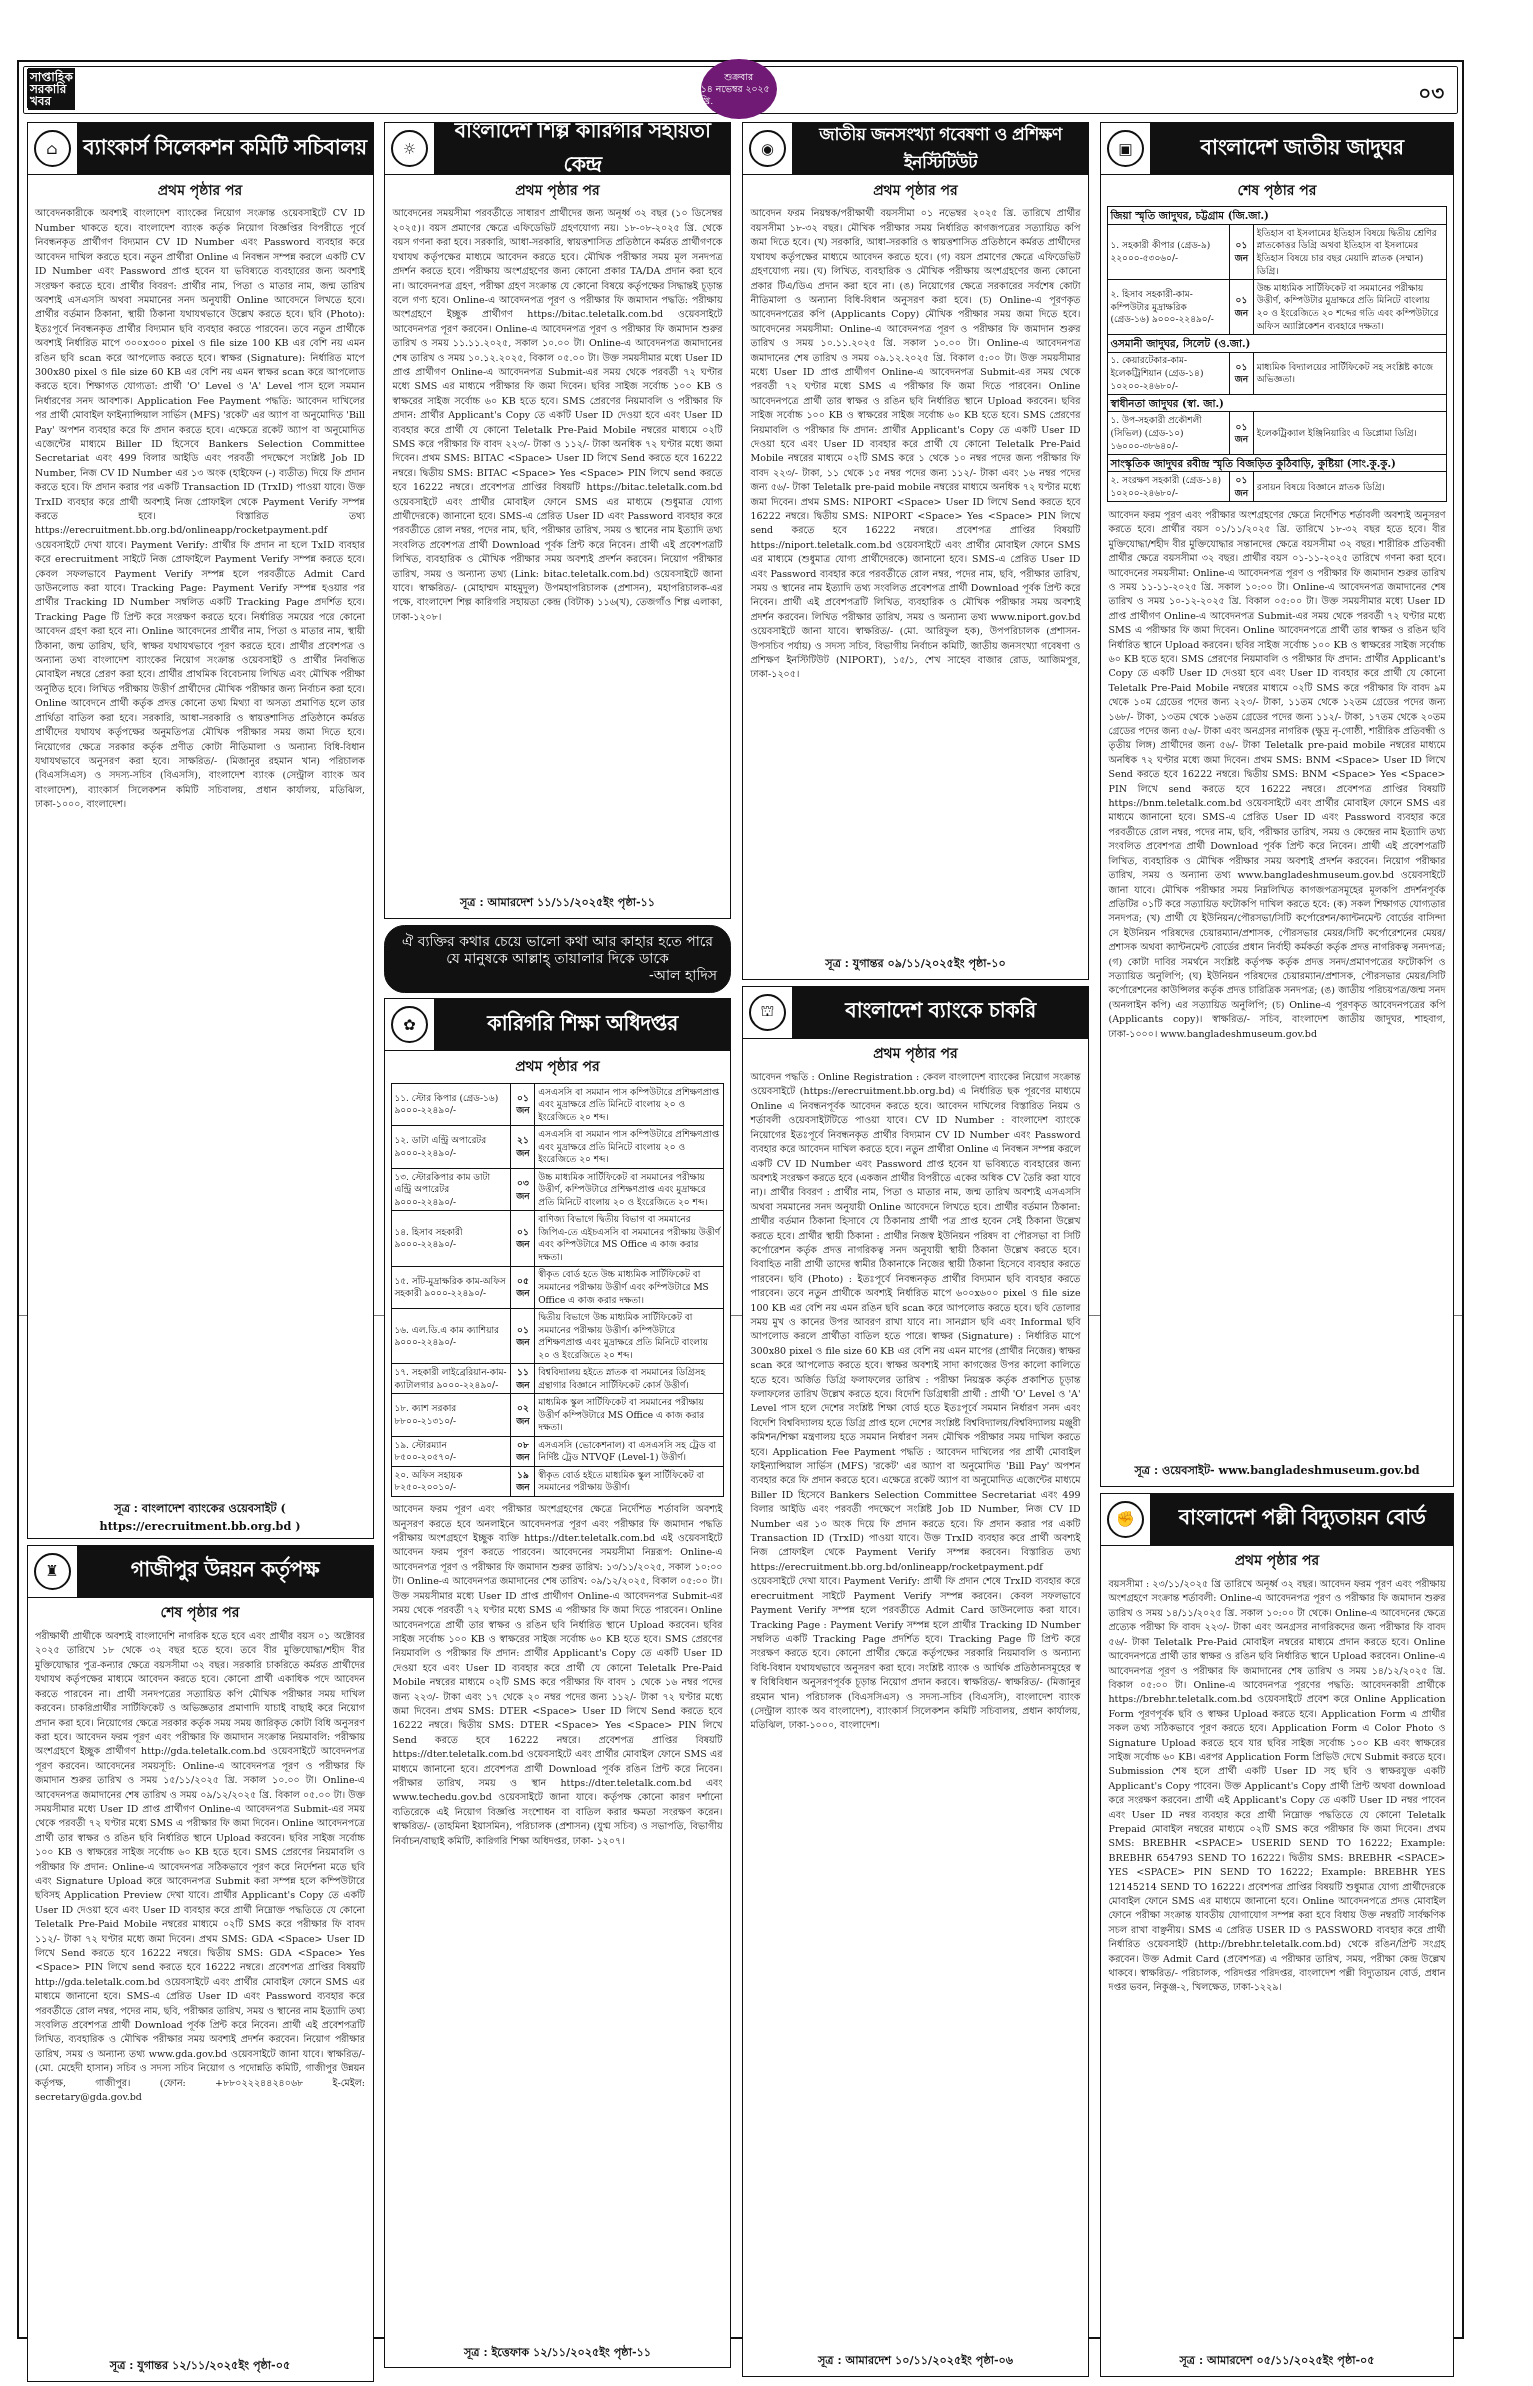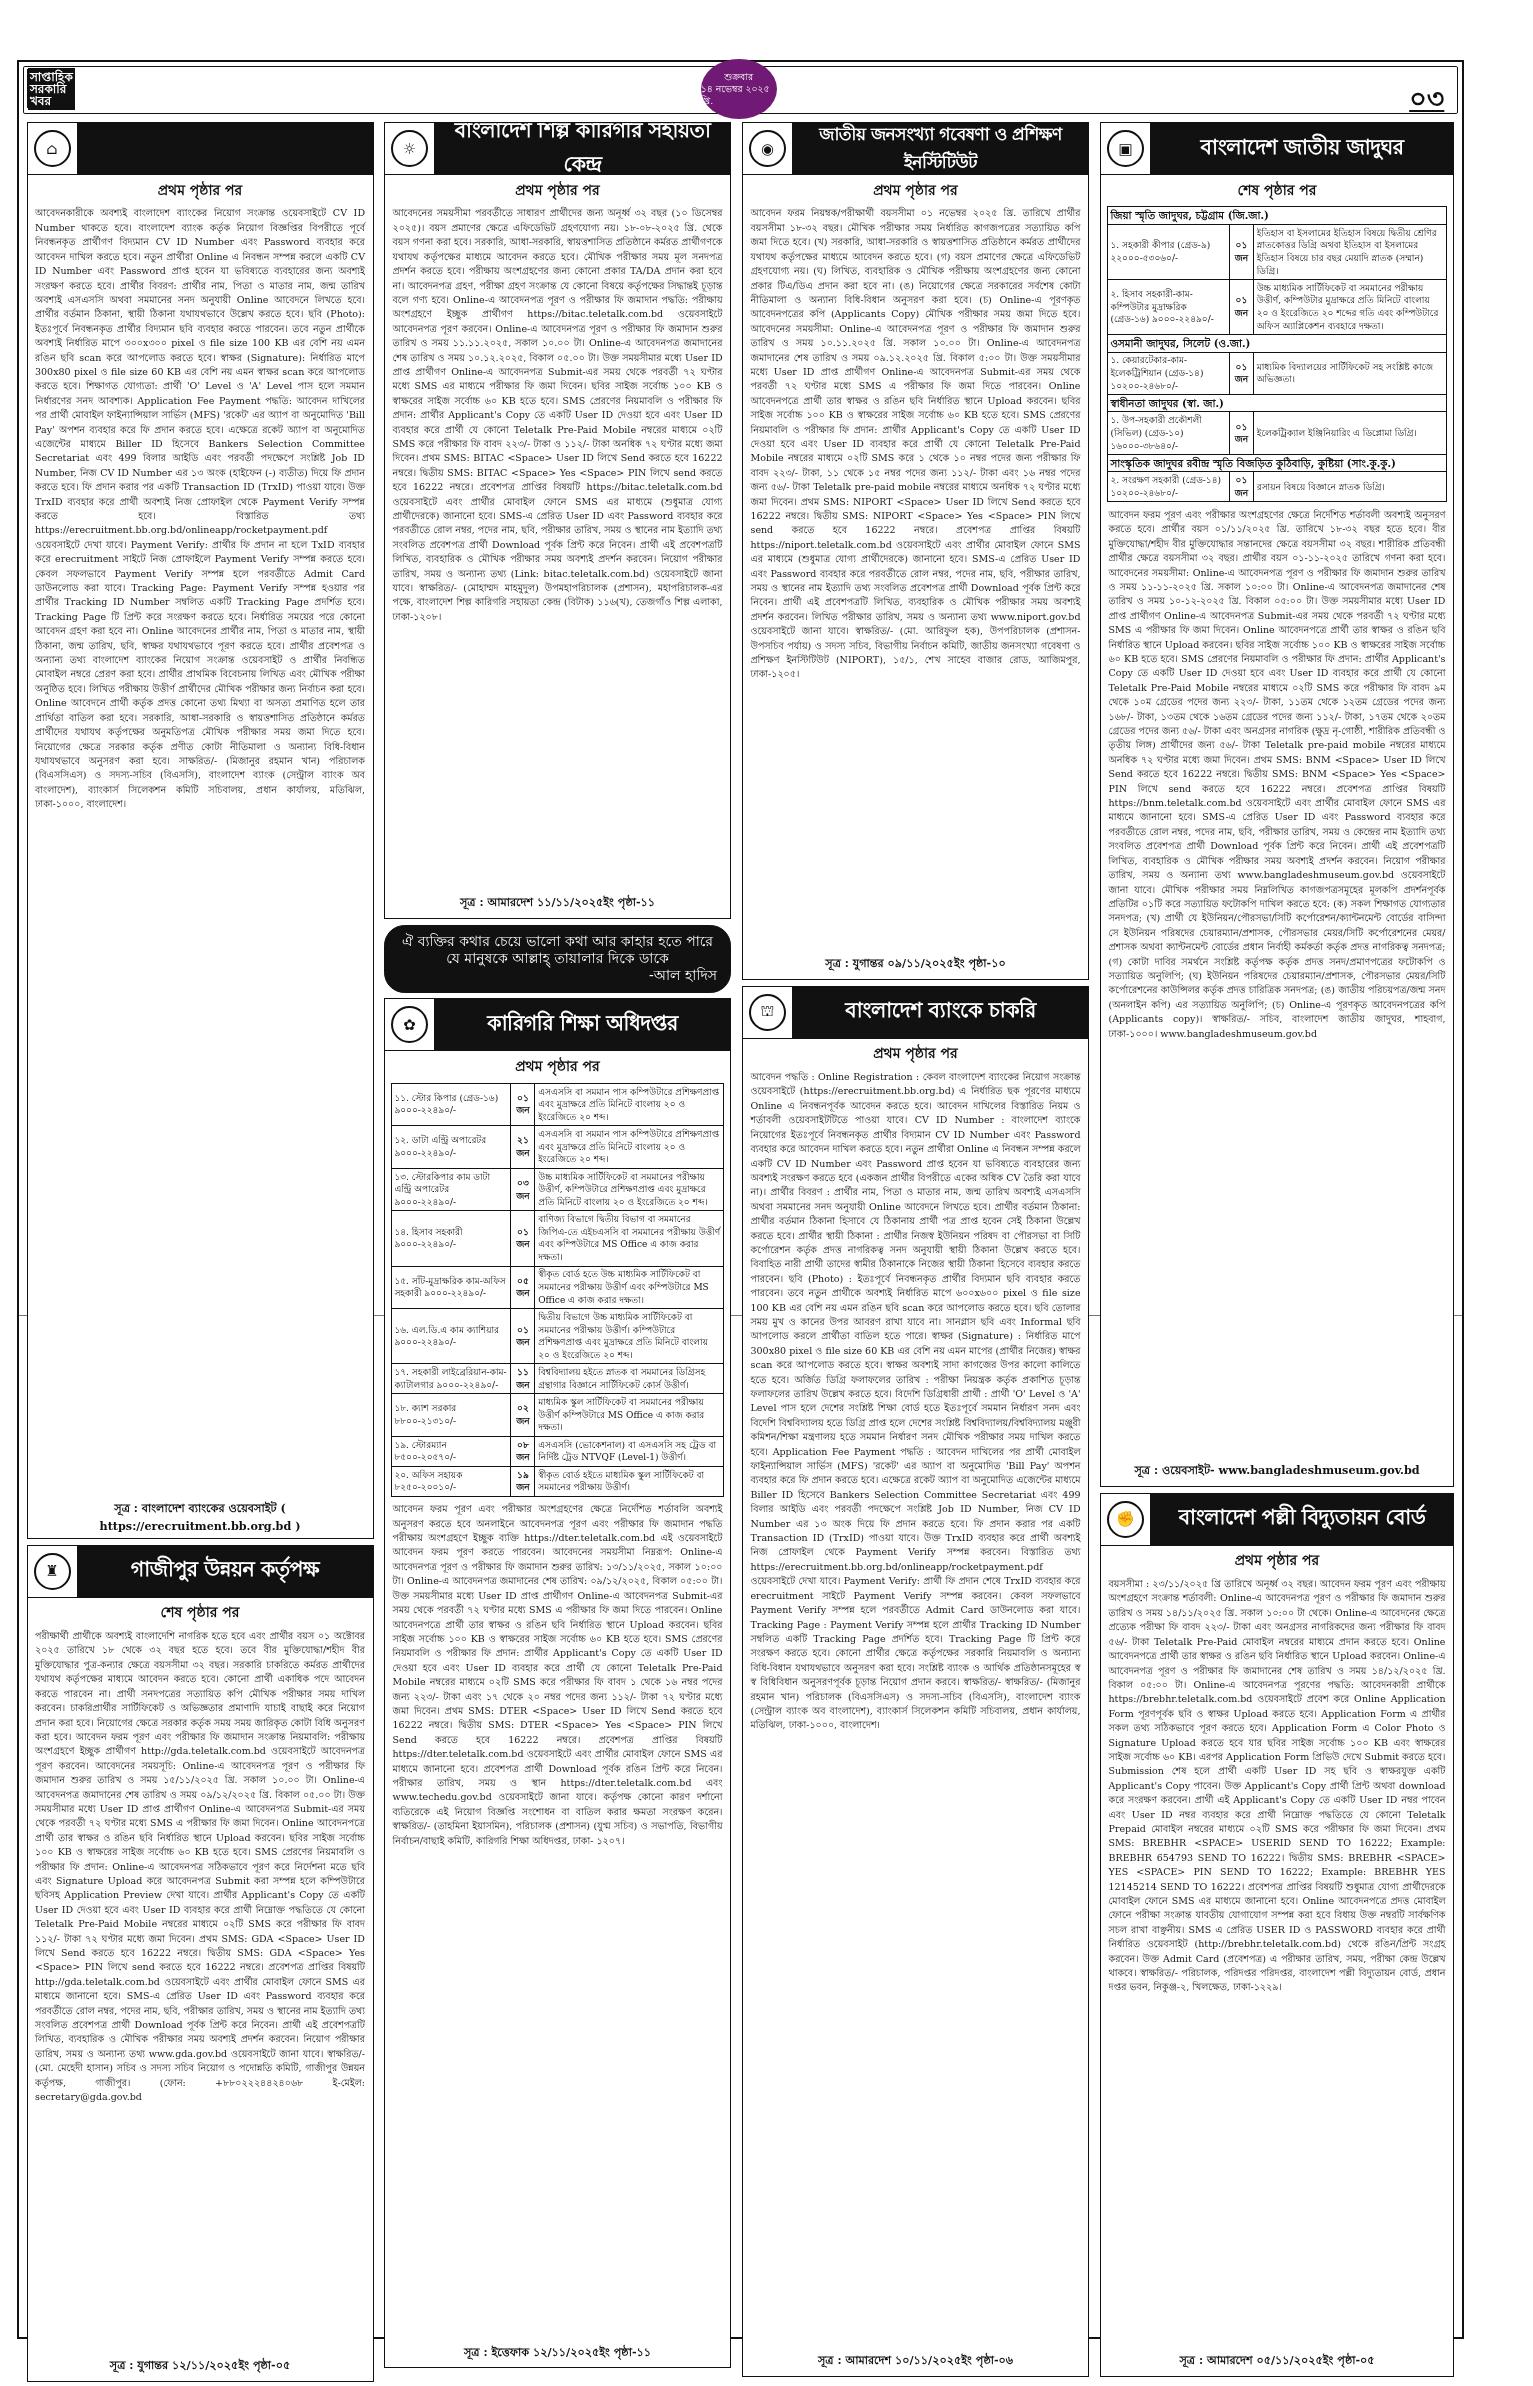--- a/index.html
+++ b/index.html
@@ -4,21 +4,21 @@
 <style>
   * { box-sizing: border-box; margin: 0; padding: 0; }
   html, body { width: 1534px; height: 2387px; background: #ffffff; overflow: hidden; }
   body { font-family: "DejaVu Serif", serif; color: #111; position: relative; }
 
   .page { position: absolute; left: 17px; top: 60px; width: 1447px; height: 2279px; border: 2.8px solid #111; background: #fff; }
   .masthead { position: absolute; left: 3.7px; top: 3.7px; right: 3.7px; height: 48px; border: 1.9px solid #111; border-radius: 1.9px; }
   .logo { position: absolute; left: 3.7px; top: 2.8px; width: 48px; height: 39px; border: 1.9px solid #111; display:flex; align-items:center; justify-content:center; font-family: "DejaVu Sans", sans-serif; font-weight: 700; font-size: 12px; line-height: 1; background: #fff; }
   .logo span { display:block; background:#111; color:#fff; padding:2.8px 1.9px; }
   .date-badge { position: absolute; left: 677px; top: -7.5px; width: 76px; height: 60px; border-radius: 50%; background: #701a75; color: #fff; display: flex; flex-direction: column; align-items: center; justify-content: center; font-size: 9.3px; line-height: 1.3; font-family: "DejaVu Sans", sans-serif; }
-  .page-no { position: absolute; right: 13px; top: 11.2px; font-size: 27px; font-weight: bold; font-family: "DejaVu Sans", sans-serif; text-decoration: underline; }
+  .page-no { position: absolute; right: 13px; top: 11.2px; font-size: 20px; font-weight: bold; font-family: "DejaVu Sans", sans-serif; }
 
   .col { position: absolute; top: 60px; display: flex; flex-direction: column; gap: 5.6px; }
   .c1 { left: 7.5px;   width: 347px; }
   .c2 { left: 365px; width: 347px; }
   .c3 { left: 723px; width: 347px; }
   .c4 { left: 1081px; width: 354px; }
 
   .section { border: 1.9px solid #111; background: #fff; display: flex; flex-direction: column; overflow: hidden; }
   .banner { display: flex; align-items: stretch; background: #111; height: 52px; border-bottom: 1.9px solid #111; }
   .banner .emblem { width: 50px; background: #fff; display: flex; align-items: center; justify-content: center; border-right: 1.9px solid #111; }
@@ -55,20 +55,21 @@
     </div>
     <div class="page-no">০৩</div>
   </div>
 
   <div class="col c1">
     <div class="section" style="height:1417px">
       <div class="banner">
         <div class="emblem">
             <div class="ring">⌂</div>
           </div>
+        <div class="title">ব্যাংকার্স সিলেকশন কমিটি সচিবালয়</div>
       </div>
       <div class="sub">প্রথম পৃষ্ঠার পর</div>
       <div class="body">আবেদনকারীকে অবশ্যই বাংলাদেশ ব্যাংকের নিয়োগ সংক্রান্ত ওয়েবসাইটে CV ID Number থাকতে হবে। বাংলাদেশ ব্যাংক কর্তৃক নিয়োগ বিজ্ঞপ্তির বিপরীতে পূর্বে নিবন্ধনকৃত প্রার্থীগণ বিদ্যমান CV ID Number এবং Password ব্যবহার করে আবেদন দাখিল করতে হবে। নতুন প্রার্থীরা Online এ নিবন্ধন সম্পন্ন করলে একটি CV ID Number এবং Password প্রাপ্ত হবেন যা ভবিষ্যতে ব্যবহারের জন্য অবশ্যই সংরক্ষণ করতে হবে। প্রার্থীর বিবরণ: প্রার্থীর নাম, পিতা ও মাতার নাম, জন্ম তারিখ অবশ্যই এসএসসি অথবা সমমানের সনদ অনুযায়ী Online আবেদনে লিখতে হবে। প্রার্থীর বর্তমান ঠিকানা, স্থায়ী ঠিকানা যথাযথভাবে উল্লেখ করতে হবে। ছবি (Photo): ইতঃপূর্বে নিবন্ধনকৃত প্রার্থীর বিদ্যমান ছবি ব্যবহার করতে পারবেন। তবে নতুন প্রার্থীকে অবশ্যই নির্ধারিত মাপে ৩০০x৩০০ pixel ও file size 100 KB এর বেশি নয় এমন রঙিন ছবি scan করে আপলোড করতে হবে। স্বাক্ষর (Signature): নির্ধারিত মাপে 300x80 pixel ও file size 60 KB এর বেশি নয় এমন স্বাক্ষর scan করে আপলোড করতে হবে। শিক্ষাগত যোগ্যতা: প্রার্থী 'O' Level ও 'A' Level পাস হলে সমমান নির্ধারণের সনদ আবশ্যক। Application Fee Payment পদ্ধতি: আবেদন দাখিলের পর প্রার্থী মোবাইল ফাইন্যান্সিয়াল সার্ভিস (MFS) 'রকেট' এর অ্যাপ বা অনুমোদিত 'Bill Pay' অপশন ব্যবহার করে ফি প্রদান করতে হবে। এক্ষেত্রে রকেট অ্যাপ বা অনুমোদিত এজেন্টের মাধ্যমে Biller ID হিসেবে Bankers Selection Committee Secretariat এবং 499 বিলার আইডি এবং পরবর্তী পদক্ষেপে সংশ্লিষ্ট Job ID Number, নিজ CV ID Number এর ১৩ অংক (হাইফেন (-) ব্যতীত) দিয়ে ফি প্রদান করতে হবে। ফি প্রদান করার পর একটি Transaction ID (TrxID) পাওয়া যাবে। উক্ত TrxID ব্যবহার করে প্রার্থী অবশ্যই নিজ প্রোফাইল থেকে Payment Verify সম্পন্ন করতে হবে। বিস্তারিত তথ্য https://erecruitment.bb.org.bd/onlineapp/rocketpayment.pdf ওয়েবসাইটে দেখা যাবে। Payment Verify: প্রার্থীর ফি প্রদান না হলে TxID ব্যবহার করে erecruitment সাইটে নিজ প্রোফাইলে Payment Verify সম্পন্ন করতে হবে। কেবল সফলভাবে Payment Verify সম্পন্ন হলে পরবর্তীতে Admit Card ডাউনলোড করা যাবে। Tracking Page: Payment Verify সম্পন্ন হওয়ার পর প্রার্থীর Tracking ID Number সম্বলিত একটি Tracking Page প্রদর্শিত হবে। Tracking Page টি প্রিন্ট করে সংরক্ষণ করতে হবে। নির্ধারিত সময়ের পরে কোনো আবেদন গ্রহণ করা হবে না। Online আবেদনের প্রার্থীর নাম, পিতা ও মাতার নাম, স্থায়ী ঠিকানা, জন্ম তারিখ, ছবি, স্বাক্ষর যথাযথভাবে পূরণ করতে হবে। প্রার্থীর প্রবেশপত্র ও অন্যান্য তথ্য বাংলাদেশ ব্যাংকের নিয়োগ সংক্রান্ত ওয়েবসাইট ও প্রার্থীর নিবন্ধিত মোবাইল নম্বরে প্রেরণ করা হবে। প্রার্থীর প্রাথমিক বিবেচনায় লিখিত এবং মৌখিক পরীক্ষা অনুষ্ঠিত হবে। লিখিত পরীক্ষায় উত্তীর্ণ প্রার্থীদের মৌখিক পরীক্ষার জন্য নির্বাচন করা হবে। Online আবেদনে প্রার্থী কর্তৃক প্রদত্ত কোনো তথ্য মিথ্যা বা অসত্য প্রমাণিত হলে তার প্রার্থিতা বাতিল করা হবে। সরকারি, আধা-সরকারি ও স্বায়ত্তশাসিত প্রতিষ্ঠানে কর্মরত প্রার্থীদের যথাযথ কর্তৃপক্ষের অনুমতিপত্র মৌখিক পরীক্ষার সময় জমা দিতে হবে। নিয়োগের ক্ষেত্রে সরকার কর্তৃক প্রণীত কোটা নীতিমালা ও অন্যান্য বিধি-বিধান যথাযথভাবে অনুসরণ করা হবে। সাক্ষরিত/- (মিজানুর রহমান খান) পরিচালক (বিএসসিএস) ও সদস্য-সচিব (বিএসসি), বাংলাদেশ ব্যাংক (সেন্ট্রাল ব্যাংক অব বাংলাদেশ), ব্যাংকার্স সিলেকশন কমিটি সচিবালয়, প্রধান কার্যালয়, মতিঝিল, ঢাকা-১০০০, বাংলাদেশ।</div>
       <div class="source">সূত্র : বাংলাদেশ ব্যাংকের ওয়েবসাইট ( https://erecruitment.bb.org.bd )</div>
     </div>
 
     <div class="section" style="height:837px">
       <div class="banner">
         <div class="emblem">
             <div class="ring">♜</div>

